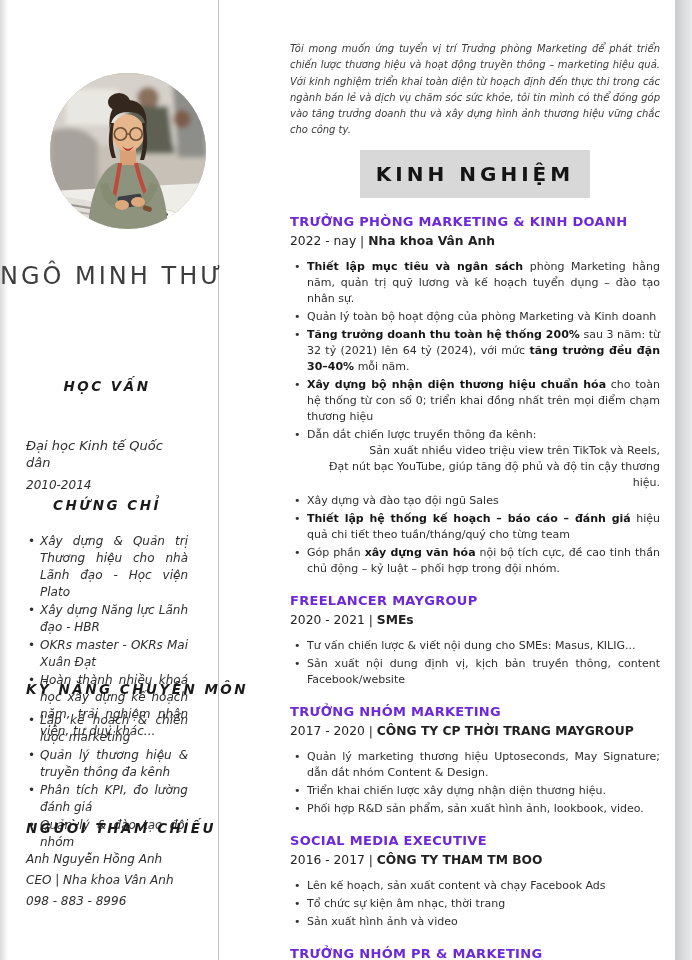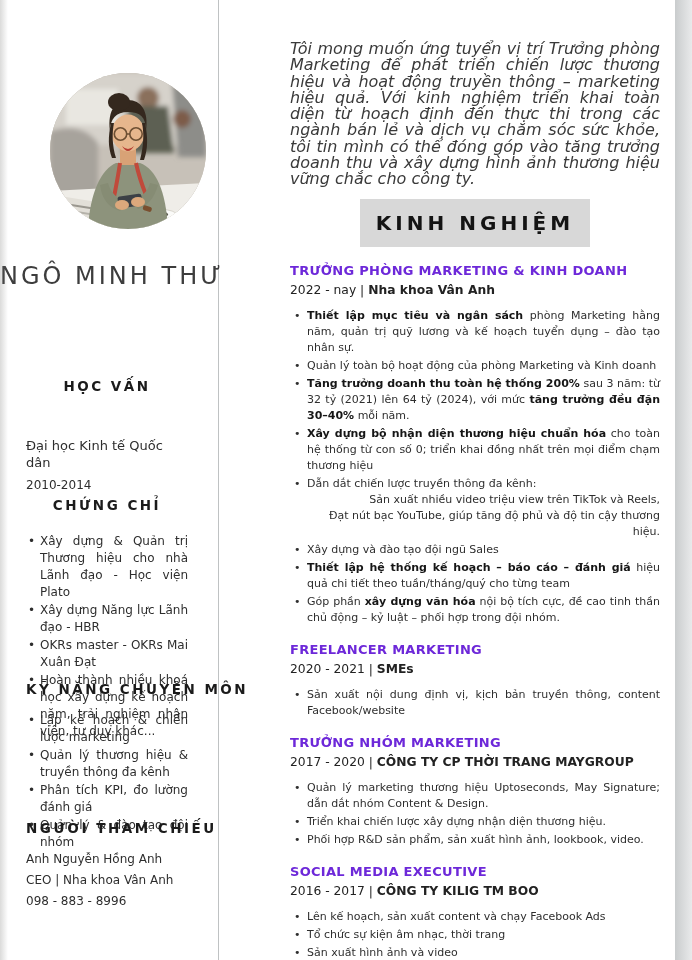--- a/index.html
+++ b/index.html
@@ -15,41 +15,41 @@
     background:linear-gradient(90deg,#c9cccd,#e9eaeb); }
 
   
   .sidebar { position:absolute; left:0; top:0; bottom:0; width:219px;
     background:#fff; border-right:1px solid #bfc2c3; }
   .photo { position:absolute; left:50px; top:73px; width:156px; height:156px;
     border-radius:50%; overflow:hidden; background:#c7c1b8; }
   .photo svg { display:block; }
   .name { position:absolute; top:262px; left:0; right:0; text-align:center;
     font-size:24px; font-weight:400; letter-spacing:3px; color:#3d3d3d; white-space:nowrap; }
-  .sb { position:absolute; left:0; right:4px; padding:0 26px; }
+  .sb { position:absolute; left:0; right:4px; padding:0 26px;font-style:italic; }
   .sb h2 { font-size:13.5px; font-weight:bold; letter-spacing:2.5px;
     text-align:center; color:#1b1b1b; line-height:17px; white-space:nowrap; }
   #edu { top:378px; }
   .school { margin-top:42px; font-size:13px; line-height:17px; }
   .degree { margin-top:6px; font-size:12px; line-height:16px; }
   .years  { margin-top:6px; font-size:12px; line-height:16px; }
   #certs { top:497px; }
   #skills { top:681px; }
   #refs { top:820px; }
   .sb ul { list-style:none; margin-top:19px; }
   #skills ul { margin-top:14px; }
   .sb li { position:relative; padding-left:14px; font-size:12px; line-height:17px;
     text-align:justify; margin-bottom:1px; color:#2e2e2e; }
   .sb li::before { content:"•"; position:absolute; left:2px; top:0; }
   #refs .ref-line { margin-top:7px; font-size:12px; line-height:14px; }
   #refs h2 + .ref-line { margin-top:15px; }
 
   
   .main { position:absolute; left:290px; top:0; width:370px; }
-  .summary { margin-top:41px; font-style:italic; font-size:16px; line-height:16.3px;
+  .summary { margin-top:41px; font-style:italic; font-size:10px; line-height:16.3px;
     text-align:justify; color:#3a3a3a; }
   .exp-header { margin-top:11px; display:flex; justify-content:center; }
   .exp-header span { background:#d8d8d8; padding:12px 16px; font-size:20px;
     font-weight:bold; letter-spacing:4px; color:#141414; white-space:nowrap; }
   .job { margin-top:15px; }
   .job h3 { font-size:13px; font-weight:bold; letter-spacing:.3px; color:#6d28d9; line-height:18px; }
   .job-sub { font-size:12.3px; margin-top:2px; color:#222; line-height:17px; }
   .job-sub b { font-weight:bold; }
   .job ul { list-style:none; margin-top:9px; }
   .job li { position:relative; padding-left:17px; font-size:11px; line-height:16px;
@@ -165,38 +165,39 @@
             <li><span>Quản lý toàn bộ hoạt động của phòng Marketing và Kinh doanh</span></li>
             <li><b>Tăng trưởng doanh thu toàn hệ thống 200%</b><span> sau 3 năm: từ 32 tỷ (2021) lên 64 tỷ (2024), với mức </span><b>tăng trưởng đều đặn 30–40%</b><span> mỗi năm.</span></li>
             <li><b>Xây dựng bộ nhận diện thương hiệu chuẩn hóa</b><span> cho toàn hệ thống từ con số 0; triển khai đồng nhất trên mọi điểm chạm thương hiệu</span></li>
             <li><span>Dẫn dắt chiến lược truyền thông đa kênh:</span><div class="subline">Sản xuất nhiều video triệu view trên TikTok và Reels,</div><div class="subline">Đạt nút bạc YouTube, giúp tăng độ phủ và độ tin cậy thương hiệu.</div></li>
             <li><span>Xây dựng và đào tạo đội ngũ Sales</span></li>
             <li><b>Thiết lập hệ thống kế hoạch – báo cáo – đánh giá</b><span> hiệu quả chi tiết theo tuần/tháng/quý cho từng team</span></li>
             <li><span>Góp phần </span><b>xây dựng văn hóa</b><span> nội bộ tích cực, đề cao tinh thần chủ động – kỷ luật – phối hợp trong đội nhóm.</span></li>
           </ul>
         </section>
         <section class="job">
-          <h3>FREELANCER MARKETING</h3>
+          <h3>FREELANCER MAYGROUP</h3>
           <p class="job-sub"><span>2020 - 2021</span> | <b>SMEs</b></p>
           <ul>
+            <li><span>Tư vấn chiến lược &amp; viết nội dung cho SMEs: Masus, KILIG...</span></li>
             <li><span>Sản xuất nội dung định vị, kịch bản truyền thông, content Facebook/website</span></li>
           </ul>
         </section>
         <section class="job">
           <h3>TRƯỞNG NHÓM MARKETING</h3>
           <p class="job-sub"><span>2017 - 2020</span> | <b>CÔNG TY CP THỜI TRANG MAYGROUP</b></p>
           <ul>
             <li><span>Quản lý marketing thương hiệu Uptoseconds, May Signature; dẫn dắt nhóm Content &amp; Design.</span></li>
             <li><span>Triển khai chiến lược xây dựng nhận diện thương hiệu.</span></li>
             <li><span>Phối hợp R&amp;D sản phẩm, sản xuất hình ảnh, lookbook, video.</span></li>
           </ul>
         </section>
         <section class="job">
           <h3>SOCIAL MEDIA EXECUTIVE</h3>
-          <p class="job-sub"><span>2016 - 2017</span> | <b>CÔNG TY KILIG TM BOO</b></p>
+          <p class="job-sub"><span>2016 - 2017</span> | <b>CÔNG TY THAM TM BOO</b></p>
           <ul>
             <li><span>Lên kế hoạch, sản xuất content và chạy Facebook Ads</span></li>
             <li><span>Tổ chức sự kiện âm nhạc, thời trang</span></li>
             <li><span>Sản xuất hình ảnh và video</span></li>
           </ul>
         </section>
         <section class="job">
           <h3>TRƯỞNG NHÓM PR &amp; MARKETING</h3>
         </section>
       </div>

